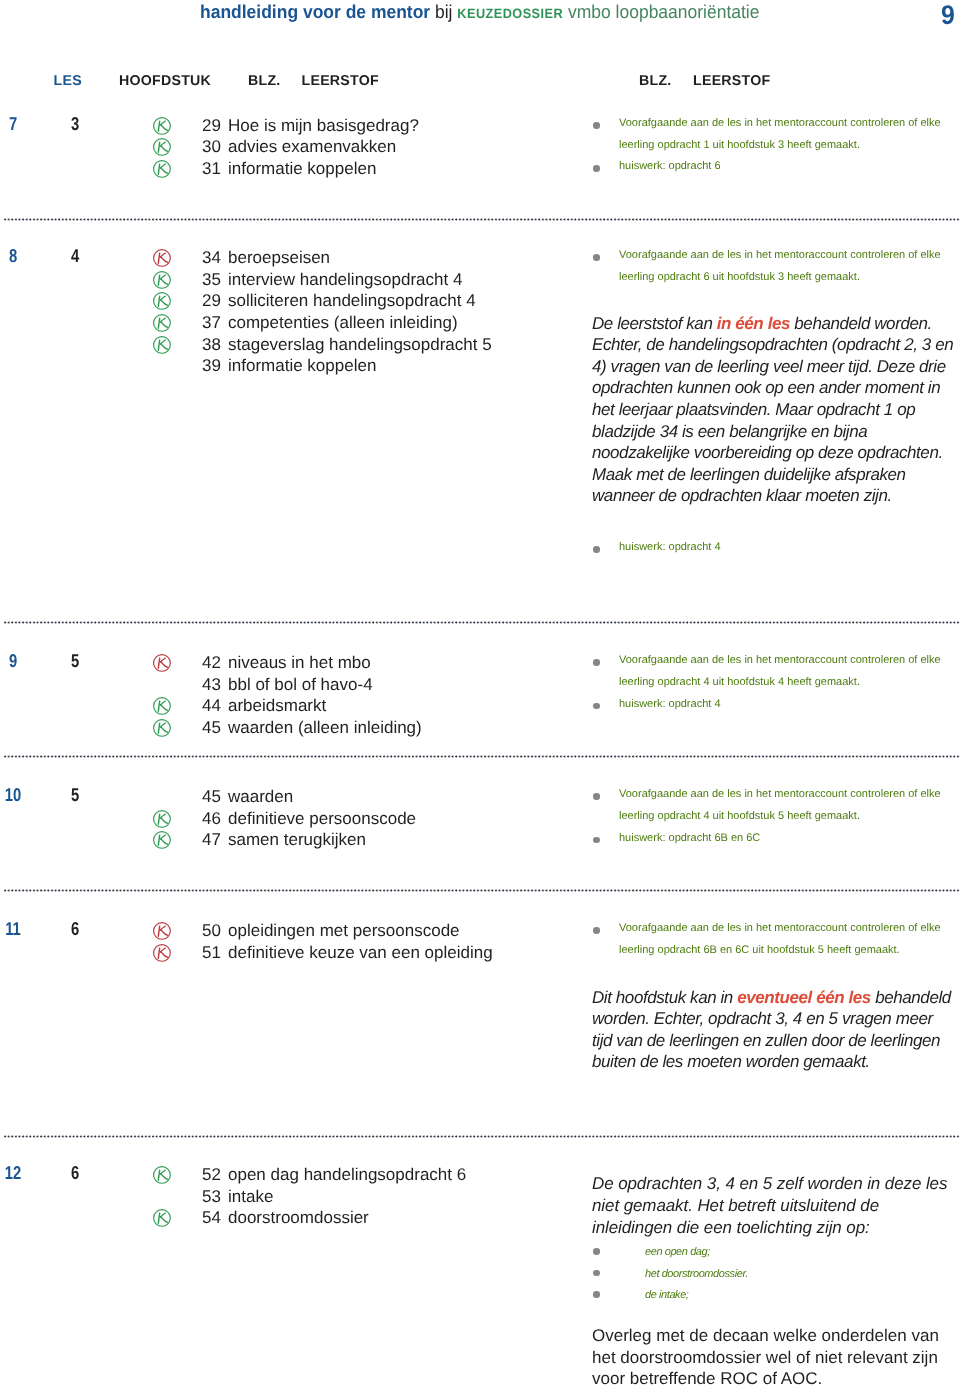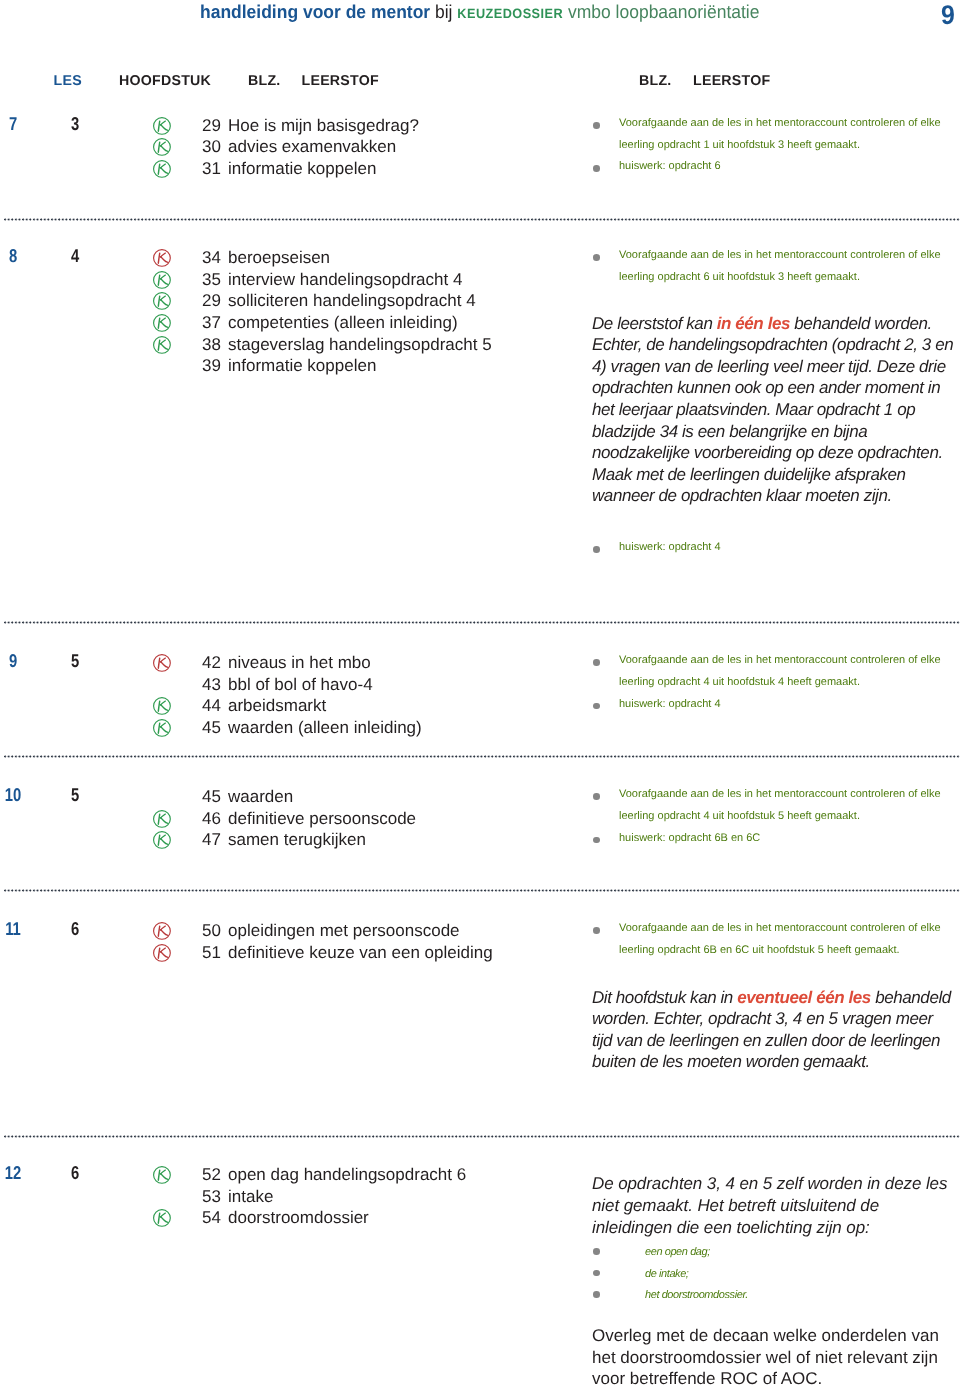--- a/index.html
+++ b/index.html
@@ -326,18 +326,18 @@
               <path d="M17.2 17.6 C19.6 19.4 21.6 21.6 23.4 23.7 C25.8 26.4 28.6 28.4 32.0 28.8" stroke-width="2.6"></path>
             </g>
           </svg></span></div>
     <div class="item" style="left:197px;top:43.4px">
         <span class="pg">54</span>
         <span class="tx">doorstroomdossier</span>
       </div>
     <div class="notes">
       <div class="note ital loose" style="margin-top:11px"><span class="pl">De opdrachten 3, 4 en 5 zelf worden in deze les niet gemaakt. Het betreft uitsluitend de inleidingen die een toelichting zijn op:</span></div>
       <div class="bulrow wide" style="margin-top:4px"><span class="bul"></span><span class="btxt ital">een open dag;</span></div>
+      <div class="bulrow wide"><span class="bul"></span><span class="btxt ital">het doorstroomdossier.</span></div>
       <div class="bulrow wide"><span class="bul"></span><span class="btxt ital">de intake;</span></div>
-      <div class="bulrow wide"><span class="bul"></span><span class="btxt ital">het doorstroomdossier.</span></div>
       <div class="note" style="margin-top:18px">Overleg met de decaan welke onderdelen van het doorstroomdossier wel of niet relevant zijn voor betreffende ROC of AOC.</div>
     </div>
   </div>
 </div>
 
 </body></html>

